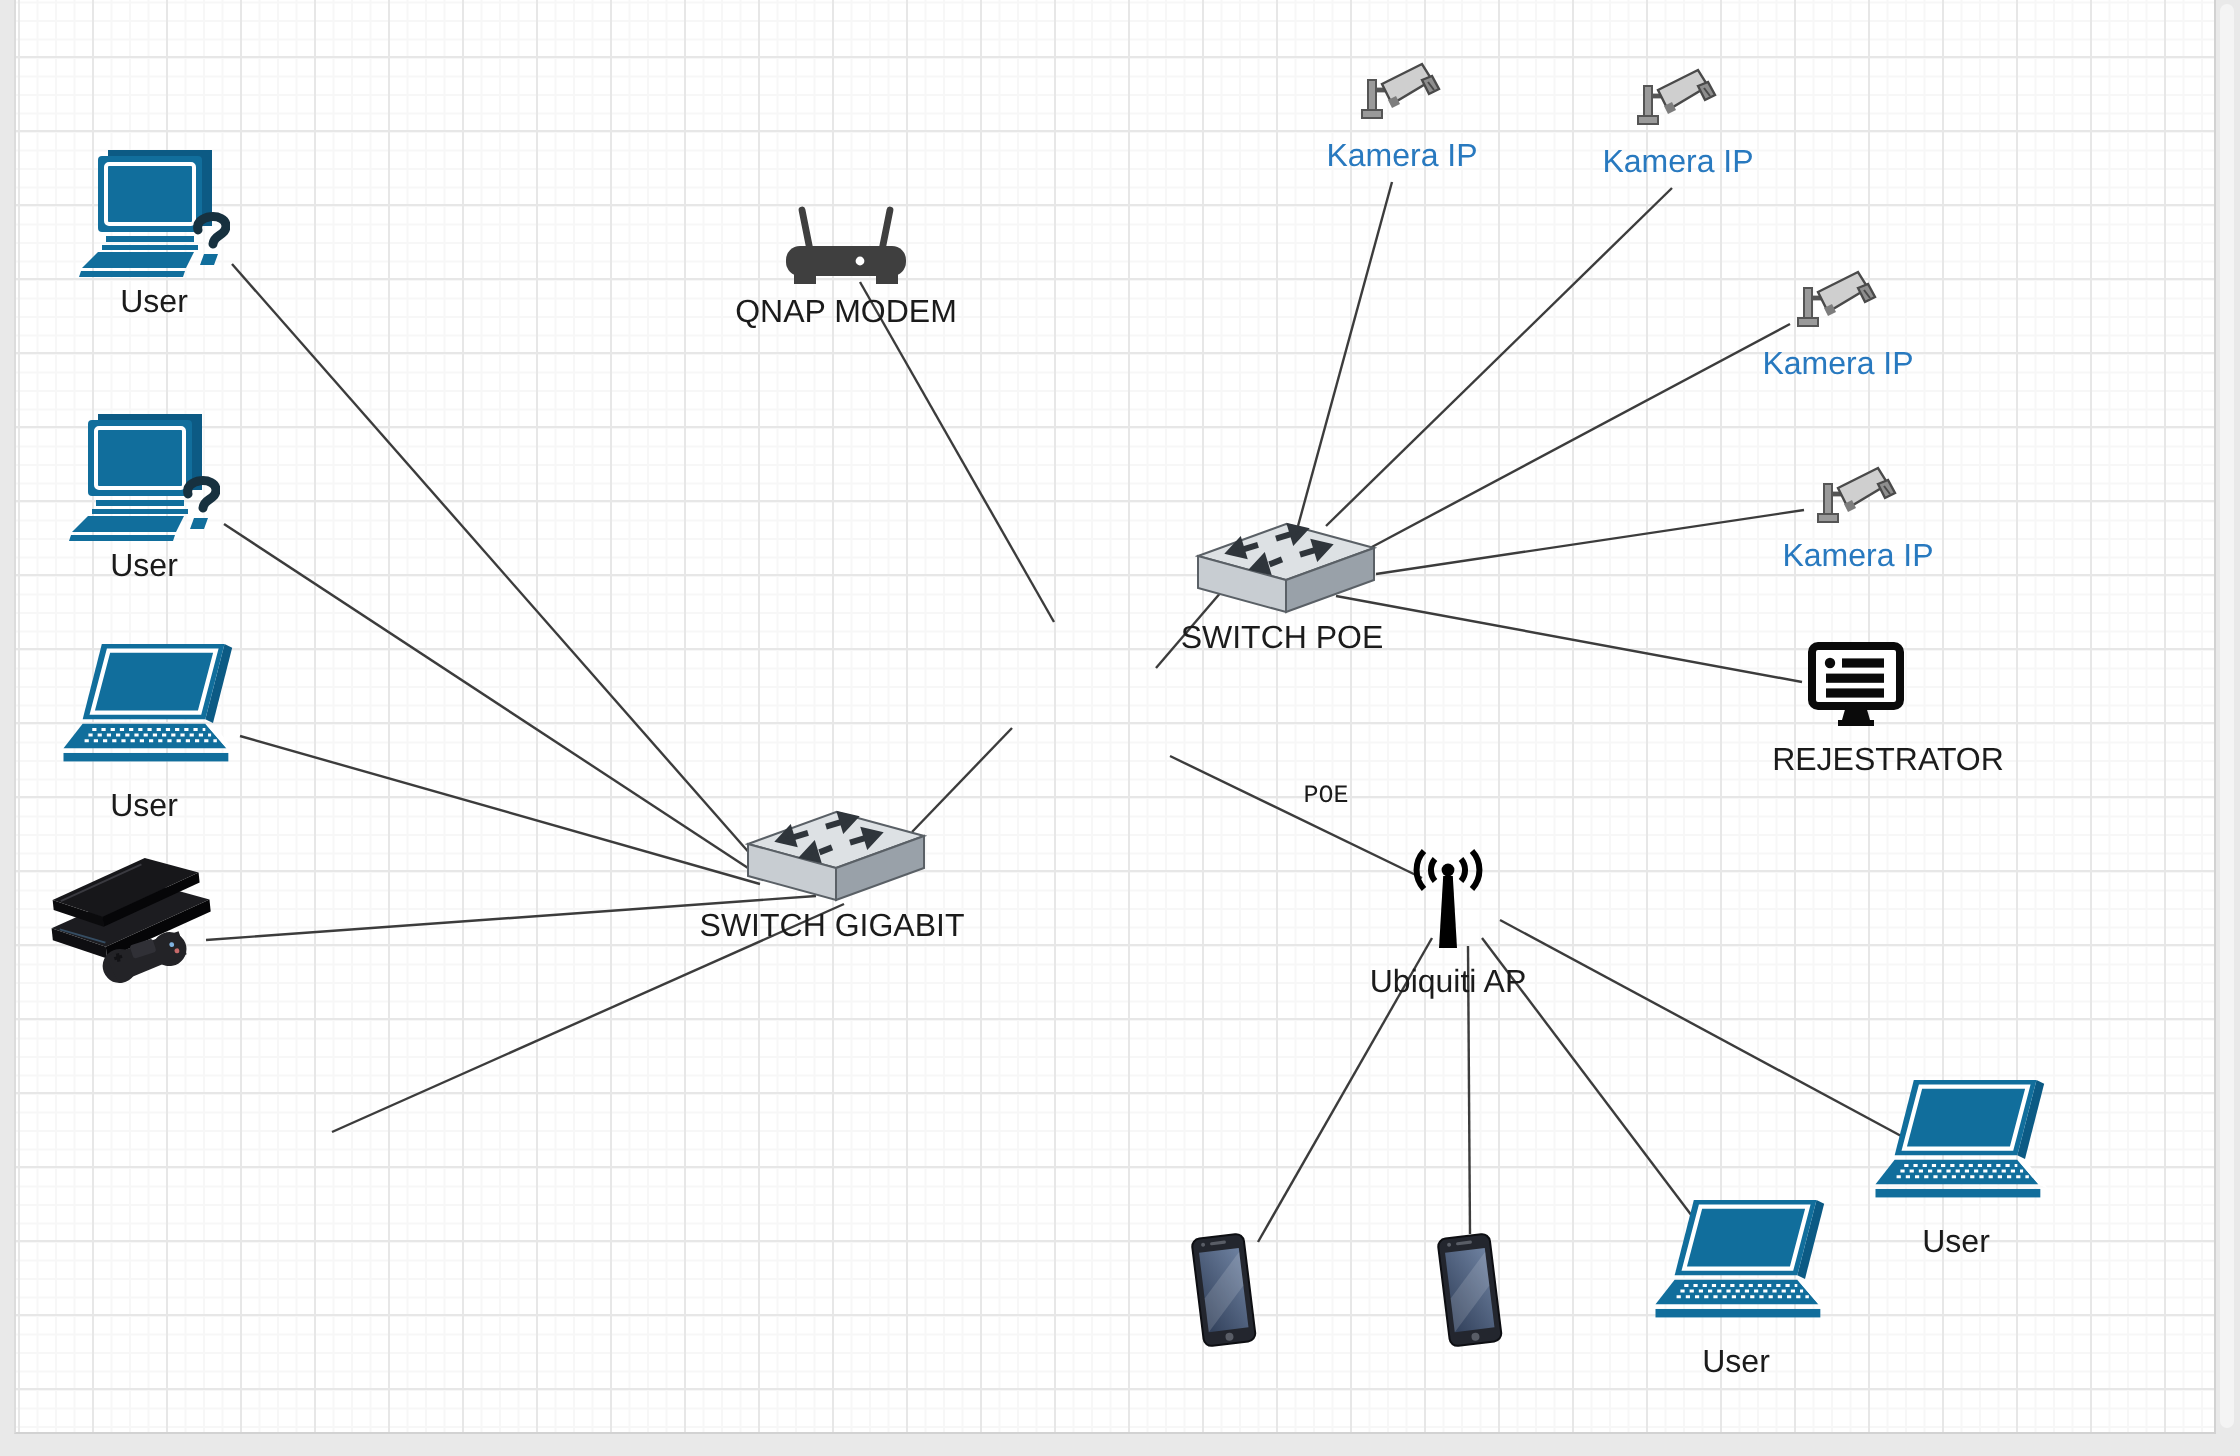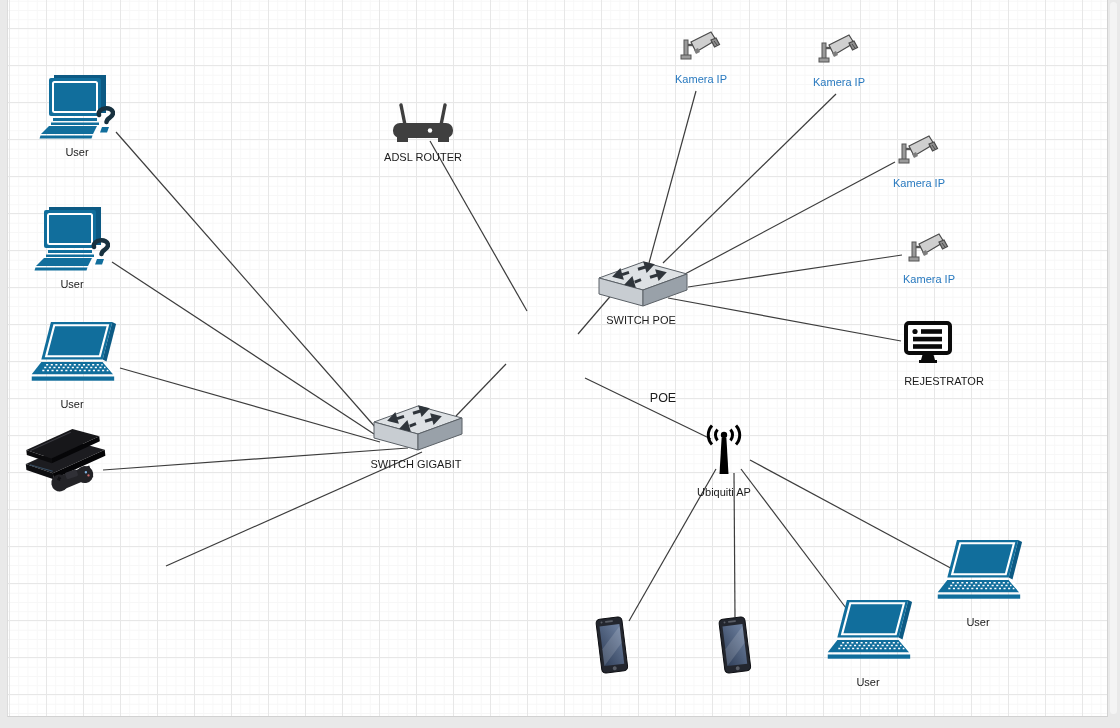--- a/index.html
+++ b/index.html
@@ -15,21 +15,21 @@
         background-size:37px 37px,37px 37px,9.25px 9.25px,9.25px 9.25px;
         background-position:1px 28px,1px 28px,1px 0.75px,1px 0.75px;
         border-right:1px solid #d2d2d2;border-bottom:1px solid #d2d2d2;border-left:1px solid #dcdcdc;}
   .scrollbar{position:absolute;right:3px;top:2px;width:7px;height:712px;border-radius:4px;
              background:#f4f4f4;}
   .lines{position:absolute;left:0;top:0;width:1120px;height:728px;pointer-events:none;}
   .lines line{stroke:var(--line-color,#3c3c3c);stroke-width:1.2;}
   .node{position:absolute;}
   .node .ic{display:block;width:100%;height:100%;}
   .lbl{position:absolute;top:100%;left:50%;transform:translateX(-50%);margin-top:5px;
-       white-space:nowrap;font-size:11px;line-height:14px;text-align:center;}
+       white-space:nowrap;font-size:16px;line-height:14px;text-align:center;}
   .lbl-cam{color:var(--camera-label,#2879bf);}
   .lbl-switch{margin-top:1px;}
   .lbl-lap{margin-top:13px;}
   .lbl-rej{margin-top:8px;padding-left:32px;}
   .lbl-router{margin-top:7px;line-height:21px;}
   .lbl-router .model{font-weight:bold;}
   .edge-label{position:absolute;white-space:nowrap;font-size:12.5px;transform:translate(-50%,0);}
   .defs{position:absolute;width:0;height:0;overflow:hidden;}
 </style>
 </head>
@@ -221,21 +221,21 @@
     <line x1="663" y1="263" x2="836" y2="94"></line>
     <line x1="685" y1="274" x2="895" y2="162"></line>
     <line x1="688" y1="287" x2="902" y2="255"></line>
     <line x1="668" y1="298" x2="901" y2="341"></line>
     <line x1="716" y1="469" x2="629" y2="621"></line>
     <line x1="734" y1="473" x2="735" y2="617"></line>
     <line x1="741" y1="469" x2="846" y2="608"></line>
     <line x1="750" y1="460" x2="958" y2="572"></line>
   </svg>
 
-  <div class="edge-label" style="left:663px;top:391px;">POE</div>
+  <div class="edge-label" style="left:663px;top:391px;font-family:Liberation Mono, monospace;">POE</div>
 
   <div class="node" style="left:38px;top:74px;width:78px;height:66px;">
     <svg class="ic" viewBox="0 0 76 66">
         <use href="#s-desktop"></use>
       </svg>
     <div class="lbl">User</div>
   </div>
 
   <div class="node" style="left:33px;top:206px;width:78px;height:66px;">
     <svg class="ic" viewBox="0 0 76 66">
@@ -255,21 +255,21 @@
     <svg class="ic" viewBox="0 0 86 80">
         <use href="#s-ps4"></use>
       </svg>
   </div>
 
 
   <div class="node" style="left:392px;top:102px;width:62px;height:44px;">
     <svg class="ic" viewBox="0 0 62 44">
         <use href="#s-adsl"></use>
       </svg>
-    <div class="lbl" style="margin-top:4px;">ADSL ROUTER</div>
+    <div class="lbl" style="margin-top:4px;">QNAP MODEM</div>
   </div>
 
 
   <div class="node" style="left:591px;top:258px;width:100px;height:54px;">
     <svg class="ic" viewBox="0 0 100 54">
         <use href="#s-switch"></use>
       </svg>
     <div class="lbl lbl-switch">SWITCH POE</div>
   </div>
 

